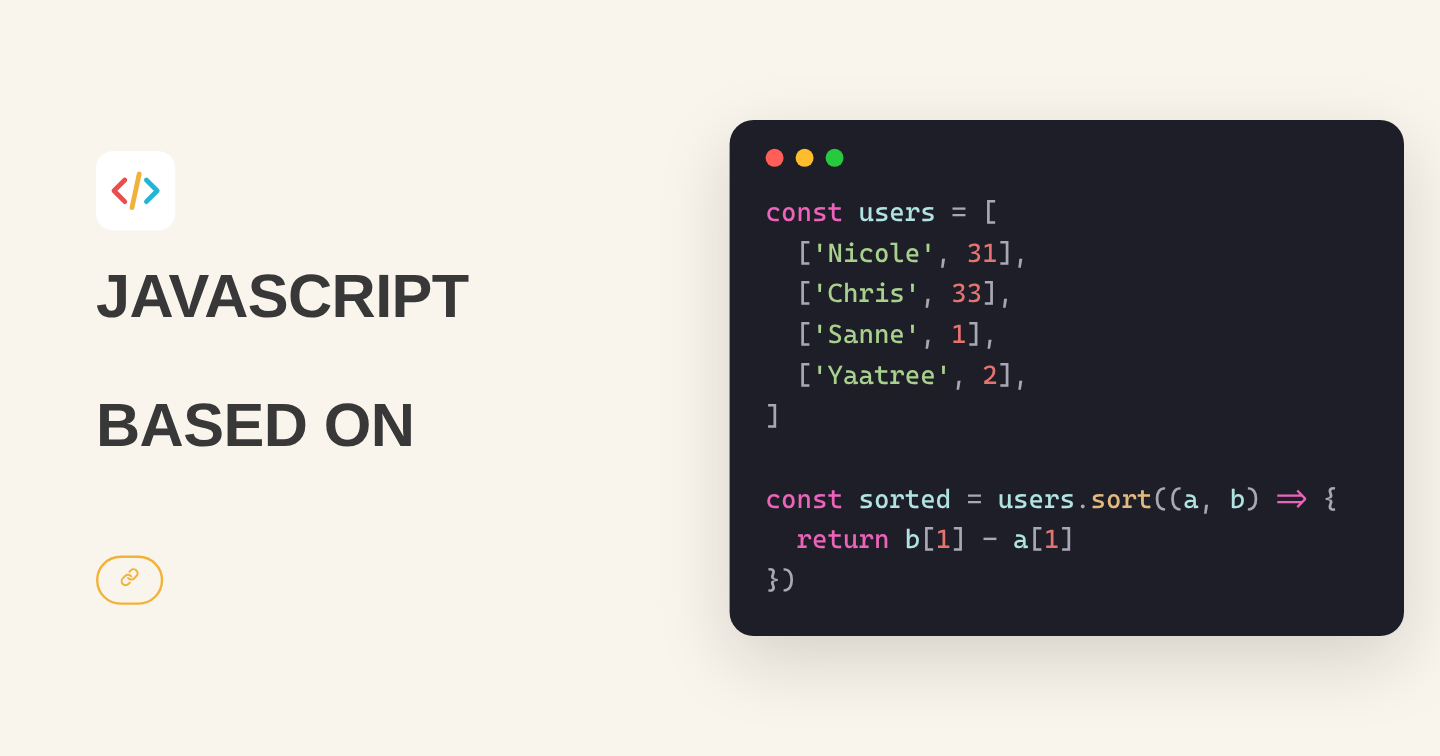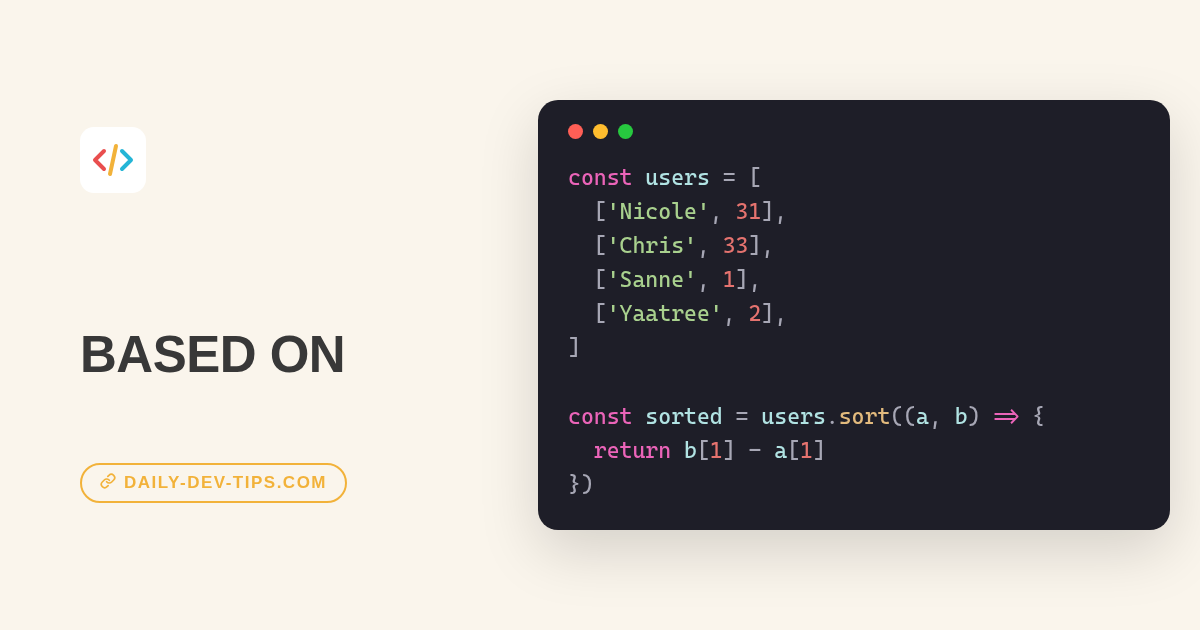--- a/index.html
+++ b/index.html
@@ -69,21 +69,21 @@
 
     .badge-icon {
       font-size: 16px;
     }
 
     .code-window {
       position: absolute;
       right: 30px;
       top: 50%;
       transform: translateY(-50%);
-      width: 632px;
+      width: 562px;
       background: #1e1e28;
       border-radius: 20px;
       padding: 24px 30px 28px 30px;
       box-shadow: 0 20px 60px rgba(0, 0, 0, 0.15);
     }
 
     .window-controls {
       display: flex;
       gap: 10px;
       margin-bottom: 22px;
@@ -120,34 +120,33 @@
 <div class="left-section">
   <div class="logo">
     <svg width="44" height="44" viewBox="0 0 44 44">
       <path d="M 13 13 L 4 22 L 13 31" stroke="#e94e4e" stroke-width="4" fill="none" stroke-linecap="round" stroke-linejoin="round"></path>
       <path d="M 31 13 L 40 22 L 31 31" stroke="#24b5d6" stroke-width="4" fill="none" stroke-linecap="round" stroke-linejoin="round"></path>
       <path d="M 25 8 L 19 36" stroke="#f2b23a" stroke-width="4" fill="none" stroke-linecap="round"></path>
     </svg>
   </div>
 
   <h1 class="title">
-    <br>
+    <span class="title-dark">JAVASCRIPT</span><br>
     <br>
     <span class="title-dark">BASED ON</span><br>
     <br>
   </h1>
 
   <div class="badge">
     <span class="badge-icon">
       <svg width="16" height="16" viewBox="0 0 24 24" fill="none" stroke="#f2b23a" stroke-width="2.5" stroke-linecap="round" stroke-linejoin="round">
         <path d="M10 13a5 5 0 0 0 7.54.54l3-3a5 5 0 0 0-7.07-7.07l-1.72 1.71"></path>
         <path d="M14 11a5 5 0 0 0-7.54-.54l-3 3a5 5 0 0 0 7.07 7.07l1.71-1.71"></path>
       </svg>
     </span>
-    <span>DAILY-DEV-TIPS.COM</span>
   </div>
 </div>
 
 <div class="code-window">
   <div class="window-controls">
     <div class="dot dot-red"></div>
     <div class="dot dot-yellow"></div>
     <div class="dot dot-green"></div>
   </div>
   <div class="code"><span class="tk-keyword">const</span> <span class="tk-var">users</span> <span class="tk-punct">=</span> <span class="tk-punct">[</span>

